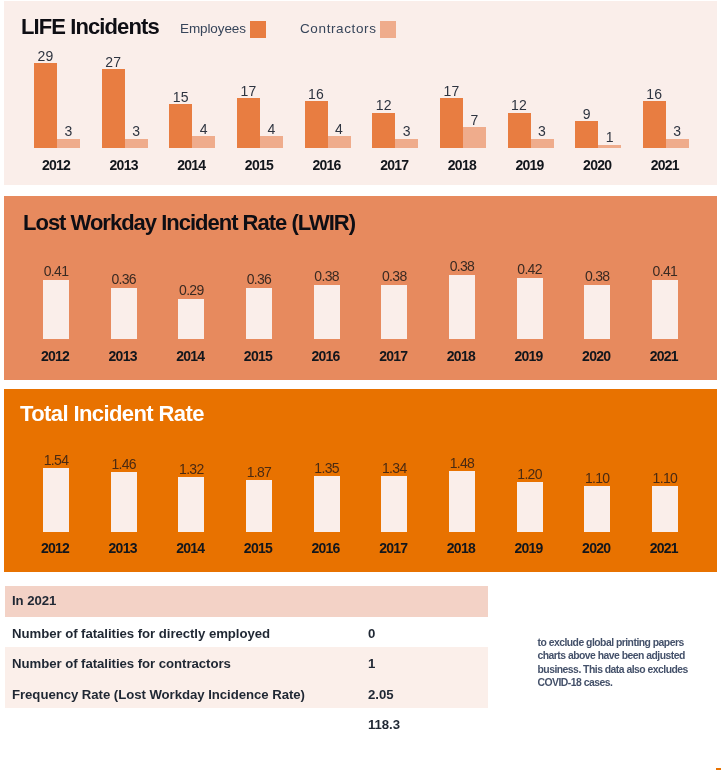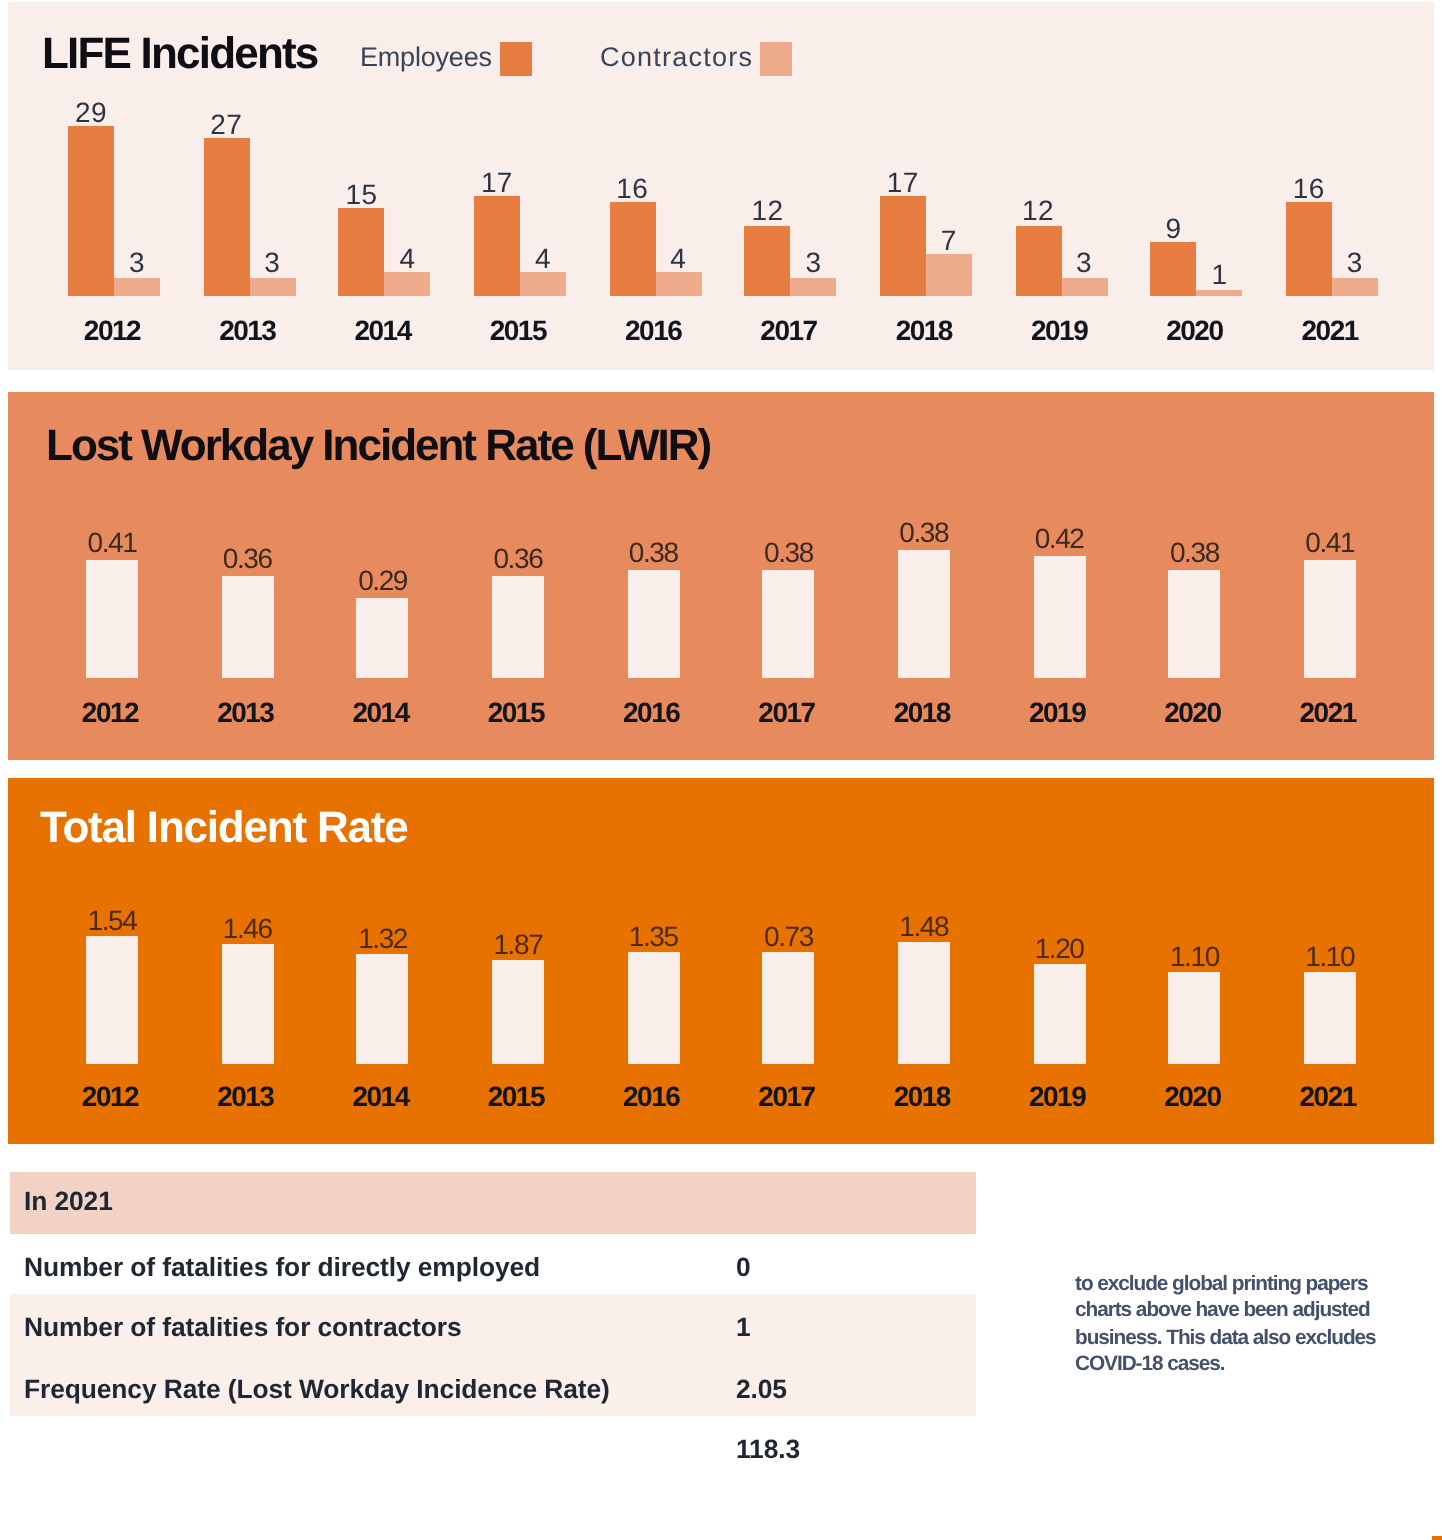--- a/index.html
+++ b/index.html
@@ -167,21 +167,21 @@
         <div class="bar" style="left: 174.3px; width: 26px; top: 88.708px; height: 54.592px; background: rgb(250, 238, 234);"></div>
         <div class="vlab" style="left: 162.3px; width: 50px; top: 71.708px;">1.32</div>
         <div class="ylab" style="left: 159.3px; width: 54px;">2014</div>
         <div class="bar" style="left: 241.95px; width: 26px; top: 91.144px; height: 52.156px; background: rgb(250, 238, 234);"></div>
         <div class="vlab" style="left: 229.95px; width: 50px; top: 74.144px;">1.87</div>
         <div class="ylab" style="left: 226.95px; width: 54px;">2015</div>
         <div class="bar" style="left: 309.6px; width: 26px; top: 87.49px; height: 55.81px; background: rgb(250, 238, 234);"></div>
         <div class="vlab" style="left: 297.6px; width: 50px; top: 70.49px;">1.35</div>
         <div class="ylab" style="left: 294.6px; width: 54px;">2016</div>
         <div class="bar" style="left: 377.25px; width: 26px; top: 87.896px; height: 55.404px; background: rgb(250, 238, 234);"></div>
-        <div class="vlab" style="left: 365.25px; width: 50px; top: 70.896px;">0.73</div>
+        <div class="vlab" style="left: 365.25px; width: 50px; top: 70.896px;">1.34</div>
         <div class="ylab" style="left: 362.25px; width: 54px;">2017</div>
         <div class="bar" style="left: 444.9px; width: 26px; top: 82.212px; height: 61.088px; background: rgb(250, 238, 234);"></div>
         <div class="vlab" style="left: 432.9px; width: 50px; top: 65.212px;">1.48</div>
         <div class="ylab" style="left: 429.9px; width: 54px;">2018</div>
         <div class="bar" style="left: 512.55px; width: 26px; top: 93.58px; height: 49.72px; background: rgb(250, 238, 234);"></div>
         <div class="vlab" style="left: 500.55px; width: 50px; top: 76.58px;">1.20</div>
         <div class="ylab" style="left: 497.55px; width: 54px;">2019</div>
         <div class="bar" style="left: 580.2px; width: 26px; top: 97.64px; height: 45.66px; background: rgb(250, 238, 234);"></div>
         <div class="vlab" style="left: 568.2px; width: 50px; top: 80.64px;">1.10</div>
         <div class="ylab" style="left: 565.2px; width: 54px;">2020</div>

